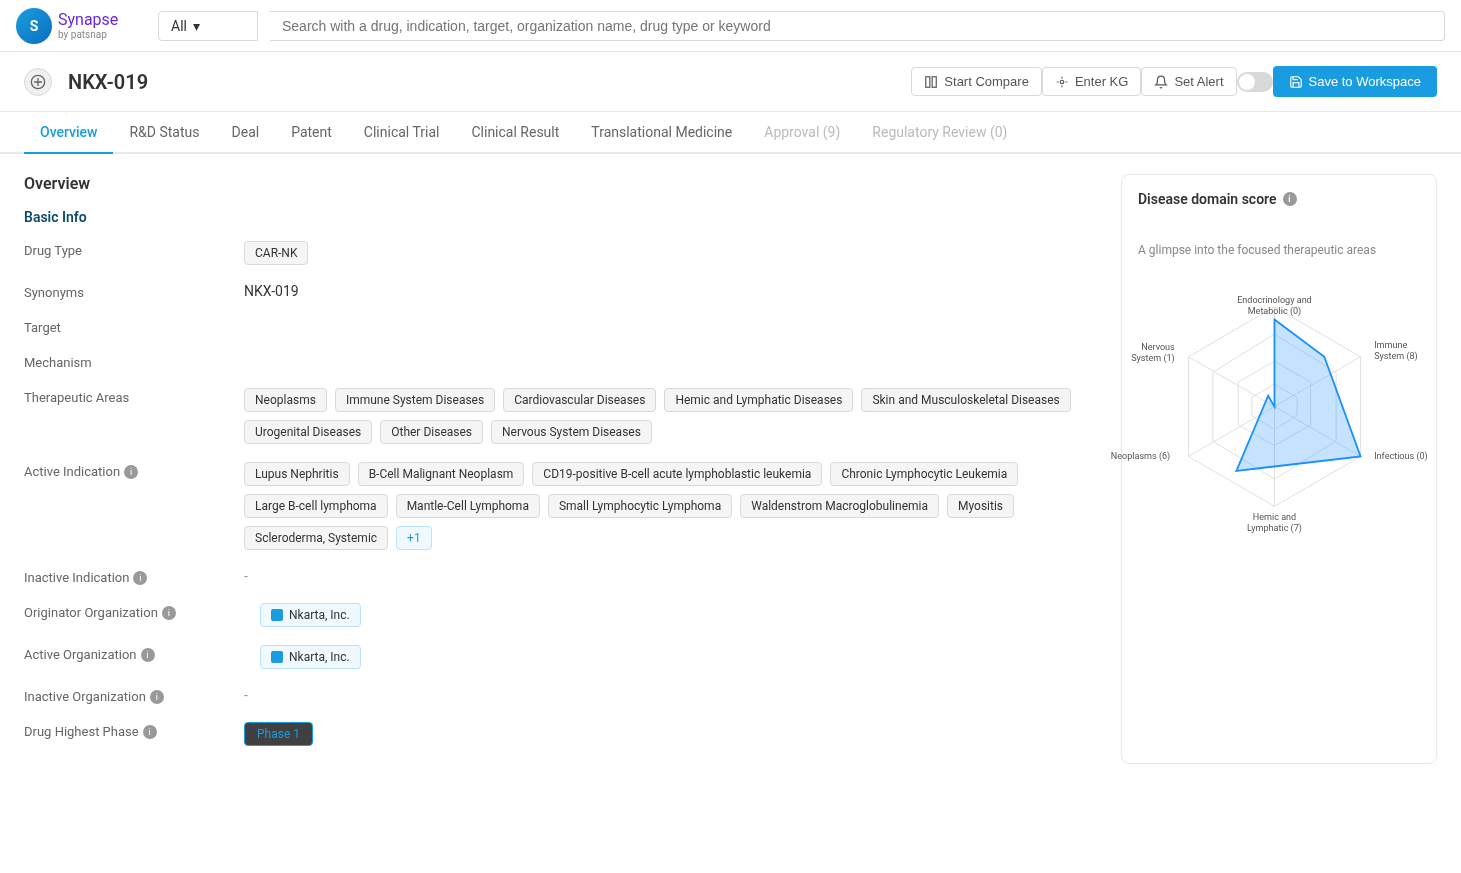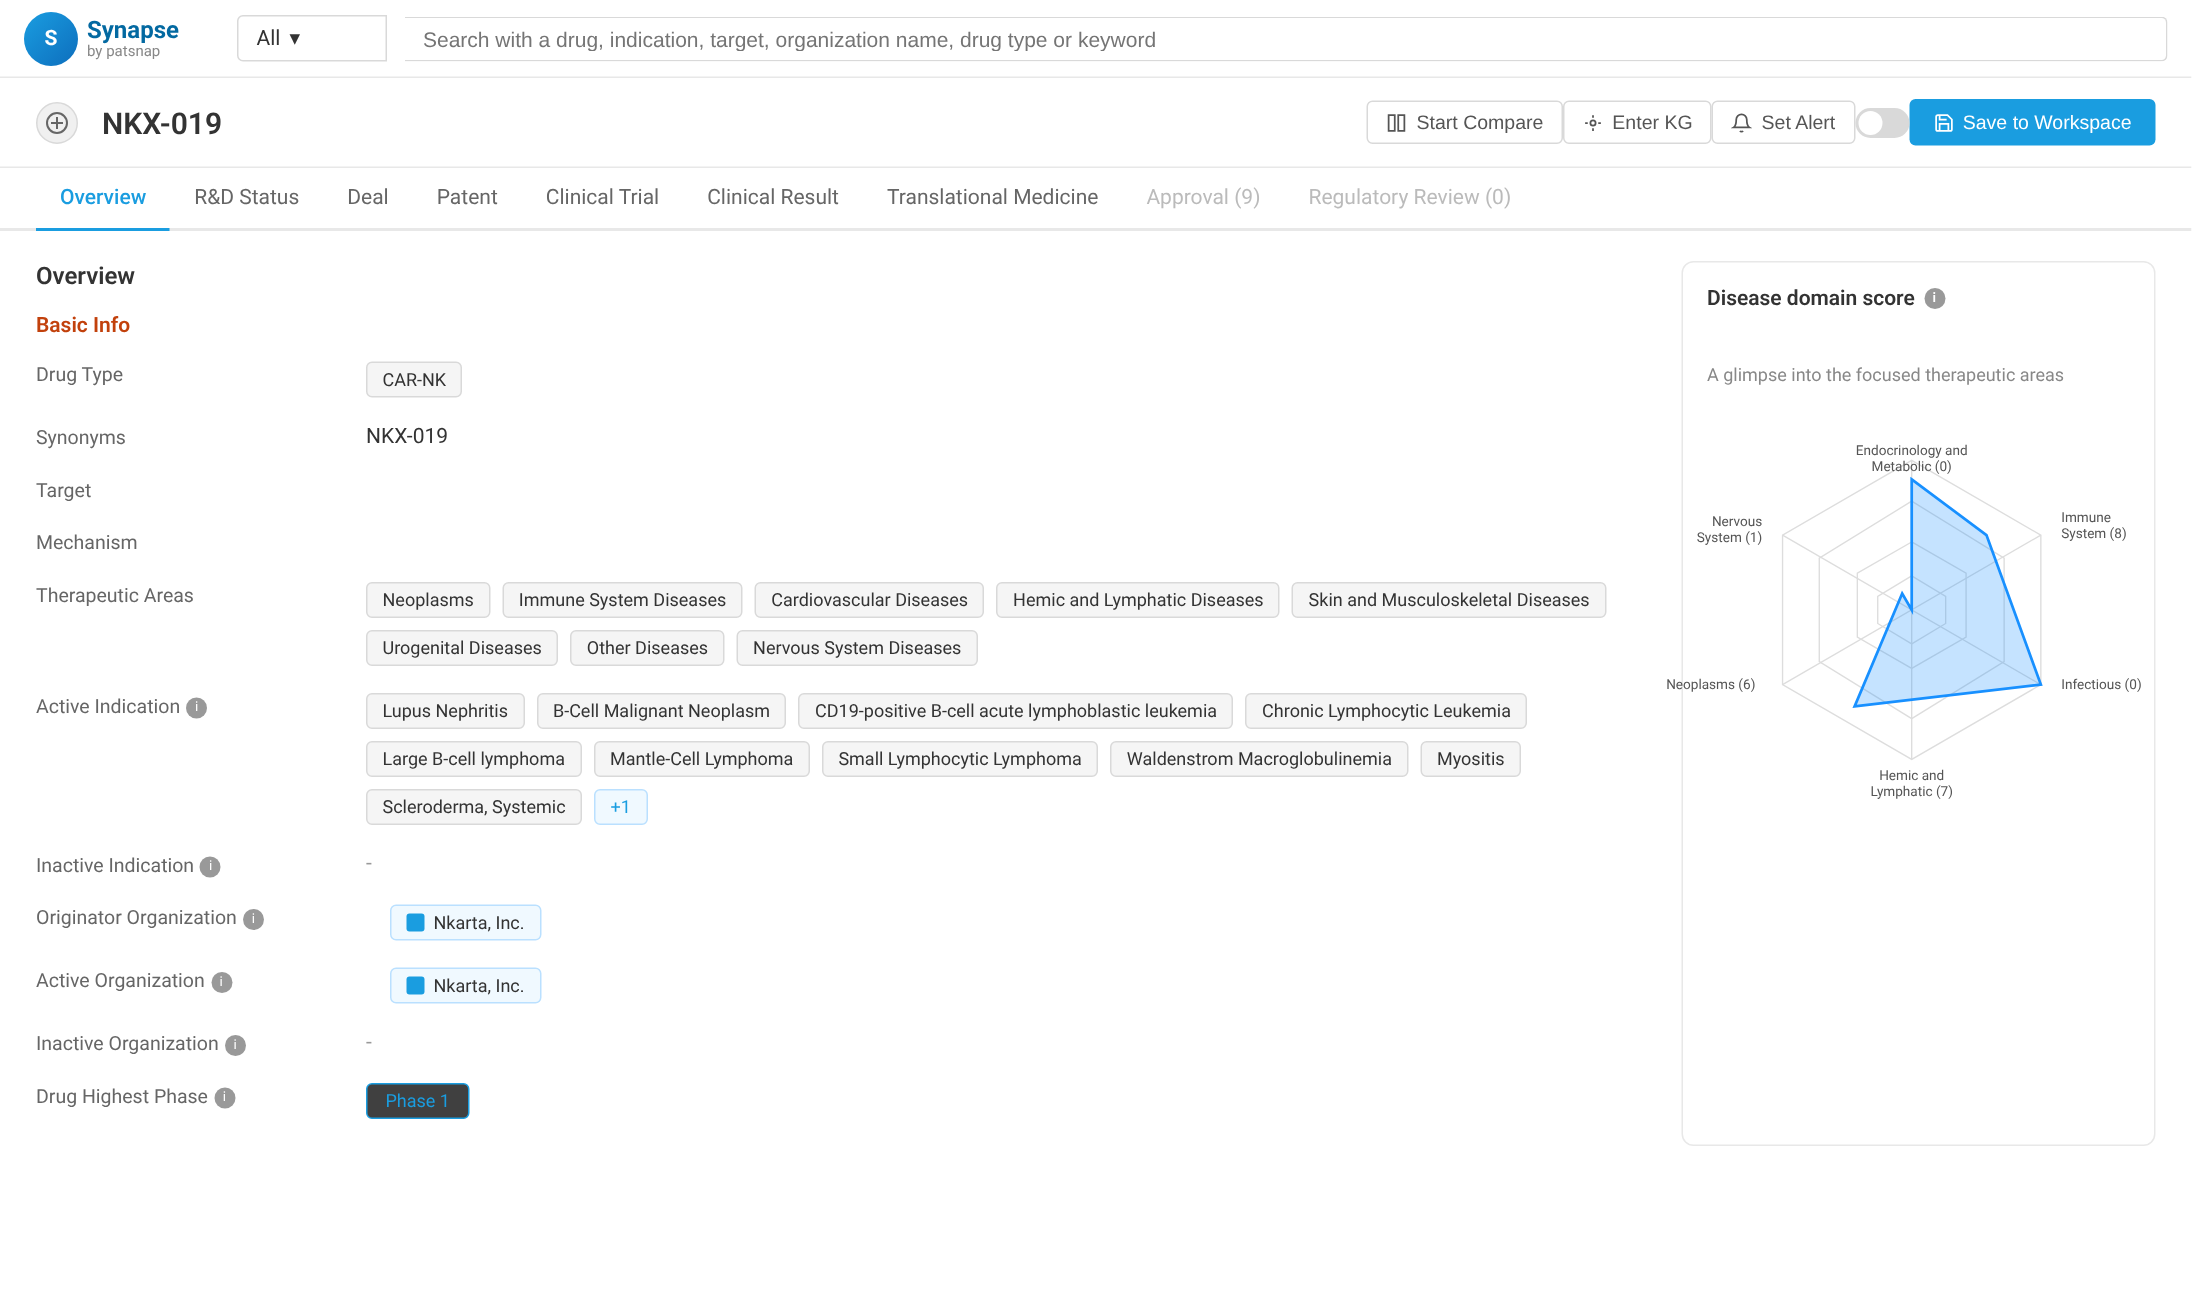--- a/index.html
+++ b/index.html
@@ -3,21 +3,21 @@
   <meta charset="utf-8">
   <style>
     * { box-sizing: border-box; margin: 0; padding: 0; }
     body { font-family: -apple-system, BlinkMacSystemFont, 'Segoe UI', Roboto, sans-serif; font-size: 14px; color: #333; background: #fff; }
 
     
     .top-bar { display: flex; align-items: center; padding: 8px 16px; border-bottom: 1px solid #e8e8e8; gap: 12px; height: 52px; }
     .logo-area { display: flex; align-items: center; gap: 6px; min-width: 130px; }
     .logo-circle { width: 36px; height: 36px; border-radius: 50%; background: linear-gradient(135deg, #1a9de0, #0d6ebd); display: flex; align-items: center; justify-content: center; color: white; font-size: 14px; font-weight: bold; }
     .logo-text { display: flex; flex-direction: column; line-height: 1.2; }
-    .logo-name { font-size: 16px; font-weight: 700; color: #0369a1; }
+    .logo-name { font-size: 16px; font-weight: 400; color: #6d28d9; }
     .logo-sub { font-size: 10px; color: #888; }
     .search-dropdown { display: flex; align-items: center; border: 1px solid #d9d9d9; border-radius: 4px 0 0 4px; padding: 6px 12px; background: #fff; cursor: pointer; gap: 6px; font-size: 14px; min-width: 100px; text-align: center; }
     .search-input-wrap { flex: 1; display: flex; align-items: center; border: 1px solid #d9d9d9; border-left: none; border-radius: 0 4px 4px 0; padding: 6px 12px; }
     .search-input-wrap input { border: none; outline: none; width: 100%; font-size: 14px; color: #999; }
 
     
     .drug-header { display: flex; align-items: center; padding: 14px 24px; border-bottom: 1px solid #e8e8e8; gap: 16px; }
     .drug-icon { width: 28px; height: 28px; border-radius: 50%; background: #f0f0f0; border: 1px solid #d9d9d9; display: flex; align-items: center; justify-content: center; font-size: 14px; }
     .drug-name { font-size: 20px; font-weight: 600; color: #333; flex: 1; }
     .drug-actions { display: flex; align-items: center; }
@@ -29,21 +29,21 @@
     
     .tabs { display: flex; padding: 0 24px; border-bottom: 2px solid #e8e8e8; gap: 0; }
     .tab { padding: 12px 16px; cursor: pointer; font-size: 14px; color: #666; border-bottom: 2px solid transparent; margin-bottom: -2px; white-space: nowrap; }
     .tab.active { color: #1a9de0; border-bottom-color: #1a9de0; font-weight: 500; }
     .tab.disabled { color: #bbb; cursor: default; }
 
     
     .content { padding: 20px 24px; display: flex; gap: 24px; }
     .main-content { flex: 1; }
     .section-title { font-size: 16px; font-weight: 600; color: #333; margin-bottom: 16px; }
-    .subsection-title { font-size: 14px; font-weight: 600; color: #c2410c; margin-bottom: 16px; }
+    .subsection-title { font-size: 14px; font-weight: 600; color: #0c4a6e; margin-bottom: 16px; }
 
     .info-row { display: flex; align-items: flex-start; margin-bottom: 18px; gap: 0; }
     .info-label { min-width: 220px; color: #666; font-size: 13px; display: flex; align-items: center; gap: 4px; padding-top: 2px; }
     .info-value { flex: 1; display: flex; flex-wrap: wrap; gap: 8px; align-items: center; }
     .info-icon { width: 14px; height: 14px; border-radius: 50%; background: #999; color: white; font-size: 9px; display: flex; align-items: center; justify-content: center; cursor: pointer; flex-shrink: 0; }
 
     
     .tag { padding: 4px 10px; border-radius: 4px; font-size: 12px; border: 1px solid #d9d9d9; background: #f5f5f5; color: #333; white-space: nowrap; }
     .tag-org { display: flex; align-items: center; gap: 6px; padding: 4px 10px; border-radius: 4px; background: #f0f9ff; border: 1px solid #bae0ff; font-size: 12px; color: #333; margin-left: 16px; }
     .tag-org-dot { width: 12px; height: 12px; background: #1a9de0; border-radius: 2px; flex-shrink: 0; }

